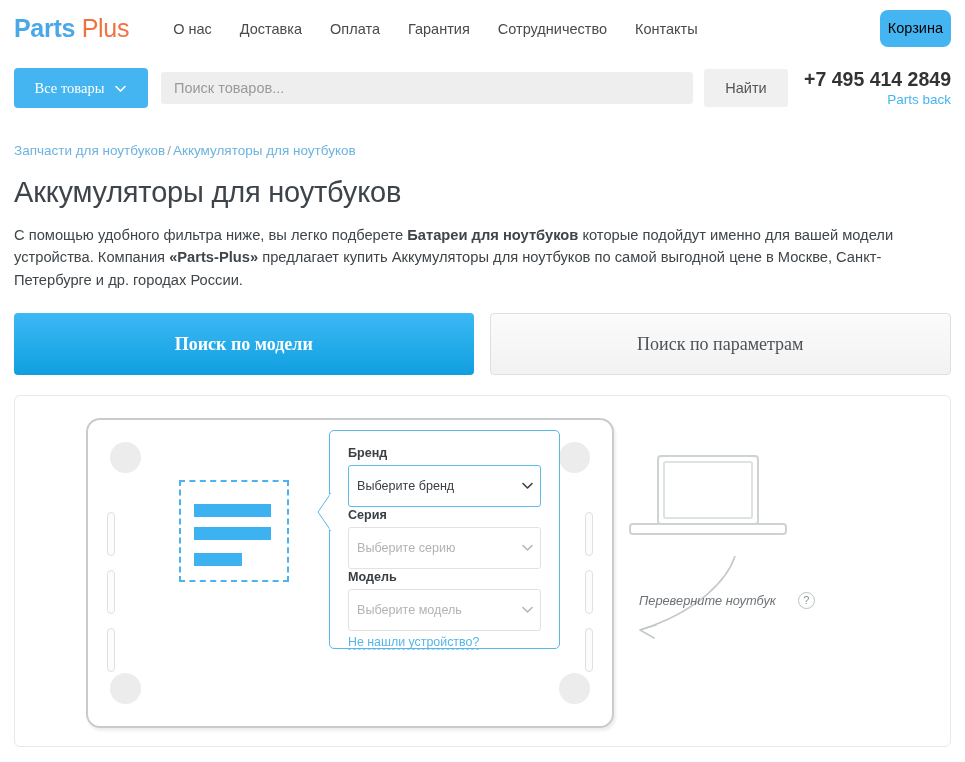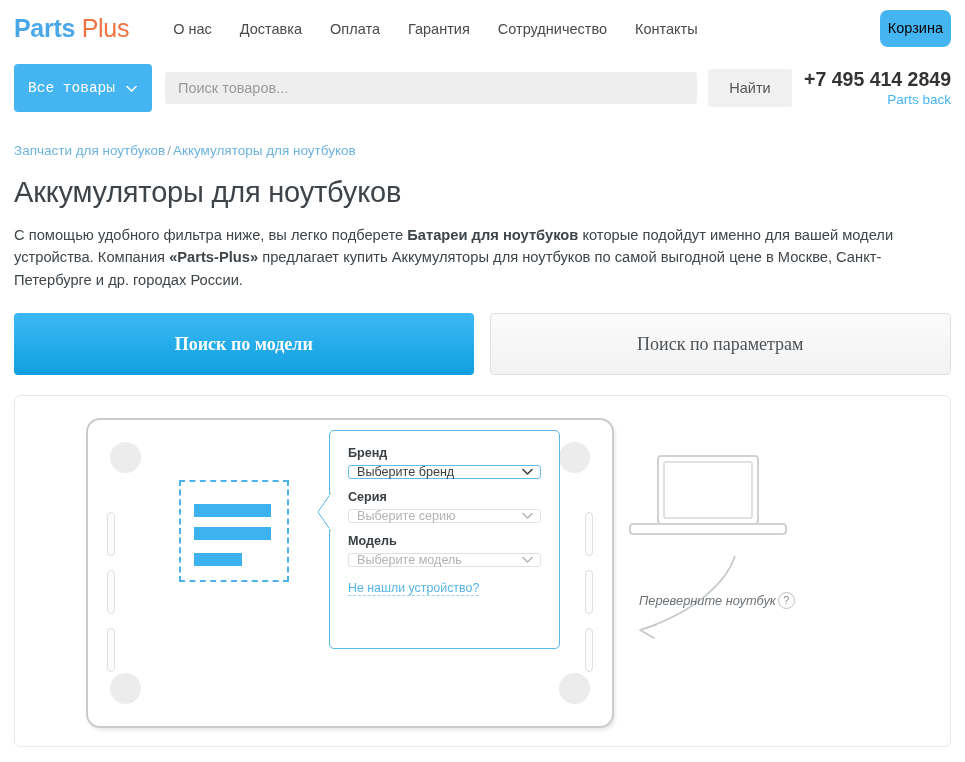--- a/index.html
+++ b/index.html
@@ -38,23 +38,23 @@
   }
 
   
   .searchbar {
     display: flex; align-items: center;
     padding: 0 14px; height: 62px; gap: 0;
     position: relative;
   }
   .all-goods {
     background: #45b5f2; color: #fff; border: none; border-radius: 4px;
-    height: 48px; padding: 0 14px; font-size: 14.5px; cursor: pointer;
+    height: 40px; padding: 0 14px; font-size: 14.5px; cursor: pointer;
     display: flex; align-items: center; gap: 10px; min-width: 134px;
-    justify-content: center; font-family: Liberation Mono, monospace;
+    justify-content: center; font-family: Liberation Serif, serif;
   }
   .chev { display:inline-block; width: 13px; height: 13px; }
   .chev svg { display:block; }
   .search-input {
     flex: 0 0 532px; margin-left: 13px;
     height: 32px; border: none; border-radius: 3px;
     background: #eeeeee; padding: 0 13px;
     font-size: 14.5px; color: #555; font-family: inherit;
   }
   .search-input::placeholder { color: #9a9a9a; }
@@ -150,39 +150,39 @@
     background: #fff; border: 1px solid #58b8e8; border-radius: 5px;
     padding: 15px 18px 0 18px;
   }
   .notch-wrap {
     position: absolute; left: -13px; top: 62px; width: 14px; height: 36px; overflow: visible;
   }
   .form-label {
     font-size: 12.6px; font-weight: bold; color: #3a3f43; margin-bottom: 5px;
   }
   .sel {
-    position: relative; height: 14px; border-radius: 3px;
+    position: relative; height: 42px; border-radius: 3px;
     display: flex; align-items: center; padding: 0 24px 0 8px;
-    font-size: 12.6px; margin-bottom: 11px; cursor: pointer;
+    font-size: 12.6px; margin-bottom: 1px; cursor: pointer;
     background: #fff;
   }
   .sel.enabled { border: 1px solid #5fbce9; color: #3b4145; }
   .sel.disabled { border: 1px solid #e2e2e2; color: #b3b3b3; }
   .sel .arr { position: absolute; right: 7px; top: 50%; transform: translateY(-50%); }
   .nofind {
     font-size: 12.4px; color: #57b5e6; text-decoration: none;
     border-bottom: 1px dashed #9ed3ef; display: inline-block; margin-top: 1px;
   }
 
   
   .laptop-front { position: absolute; left: 613px; top: 56px; width: 160px; height: 90px; }
   .hint {
     position: absolute; left: 624px; top: 196px;
     font-size: 12.8px; font-style: italic; color: #6c7276;
-    display: flex; align-items: center; gap: 2px; white-space: nowrap;
+    display: flex; align-items: center; gap: 22px; white-space: nowrap;
   }
   .qmark {
     width: 17px; height: 17px; border-radius: 50%; border: 1px solid #bcc1c4;
     font-size: 11px; line-height: 15px; text-align: center; color: #8b9094;
     font-style: normal; display: inline-block;
   }
   .arrow-svg { position: absolute; left: 595px; top: 160px; }
 </style>
 </head>
 <body>

